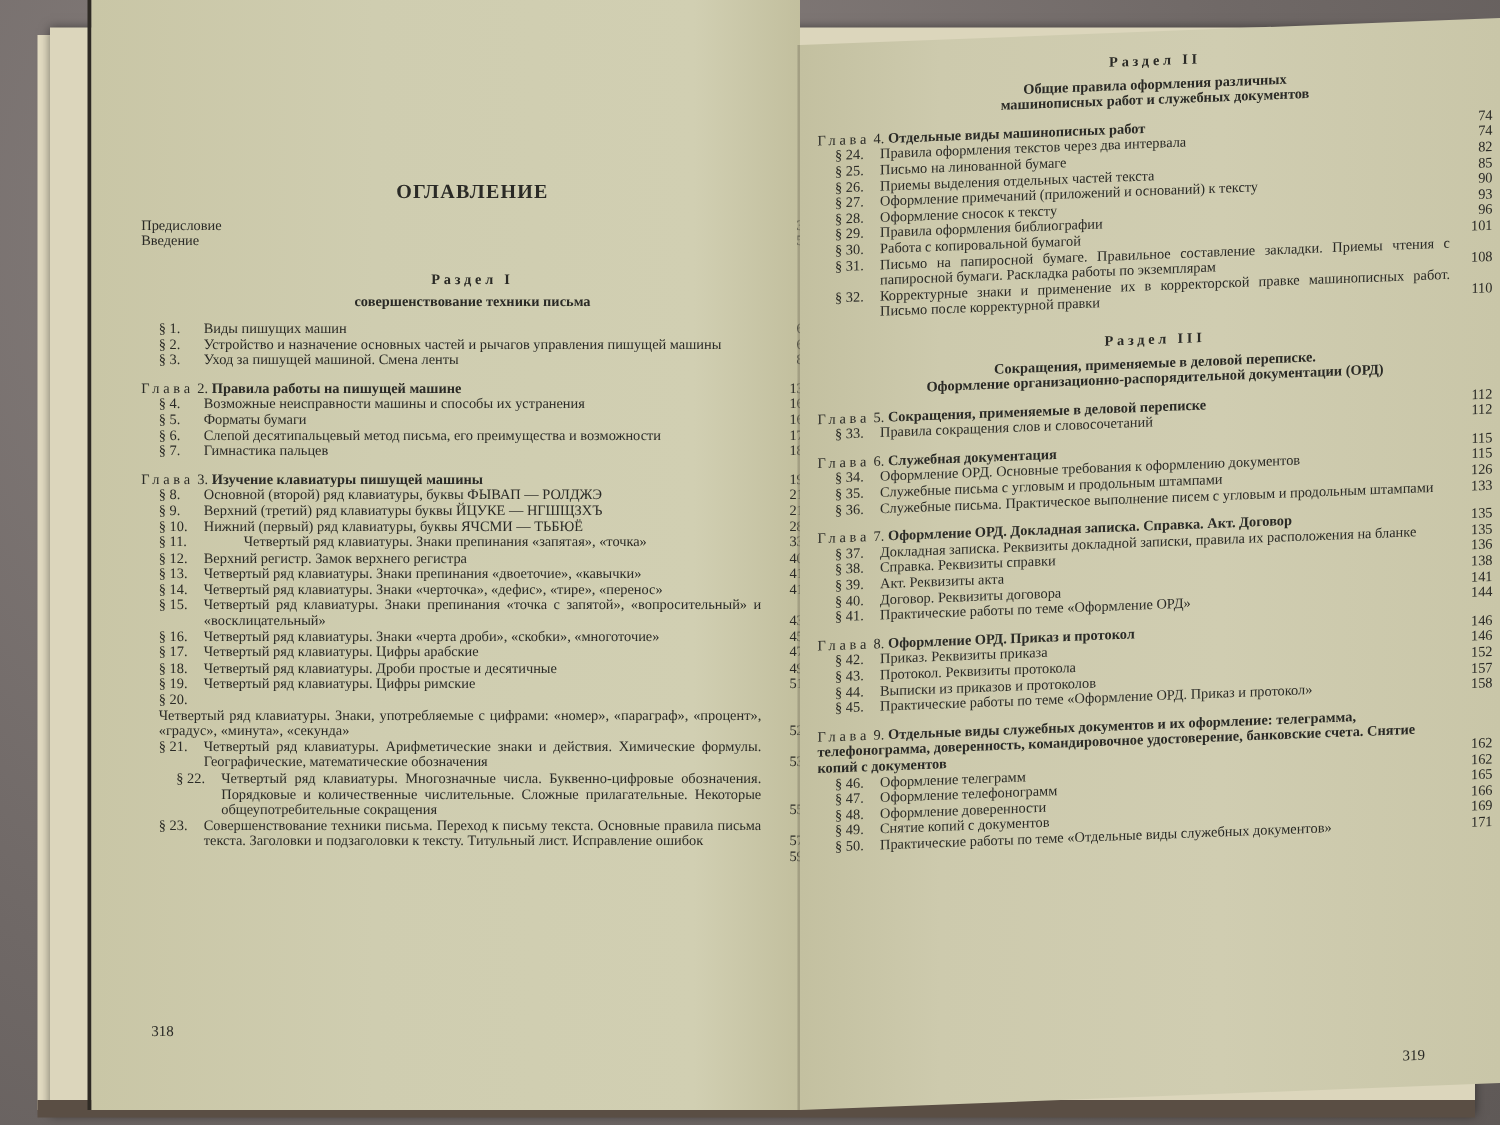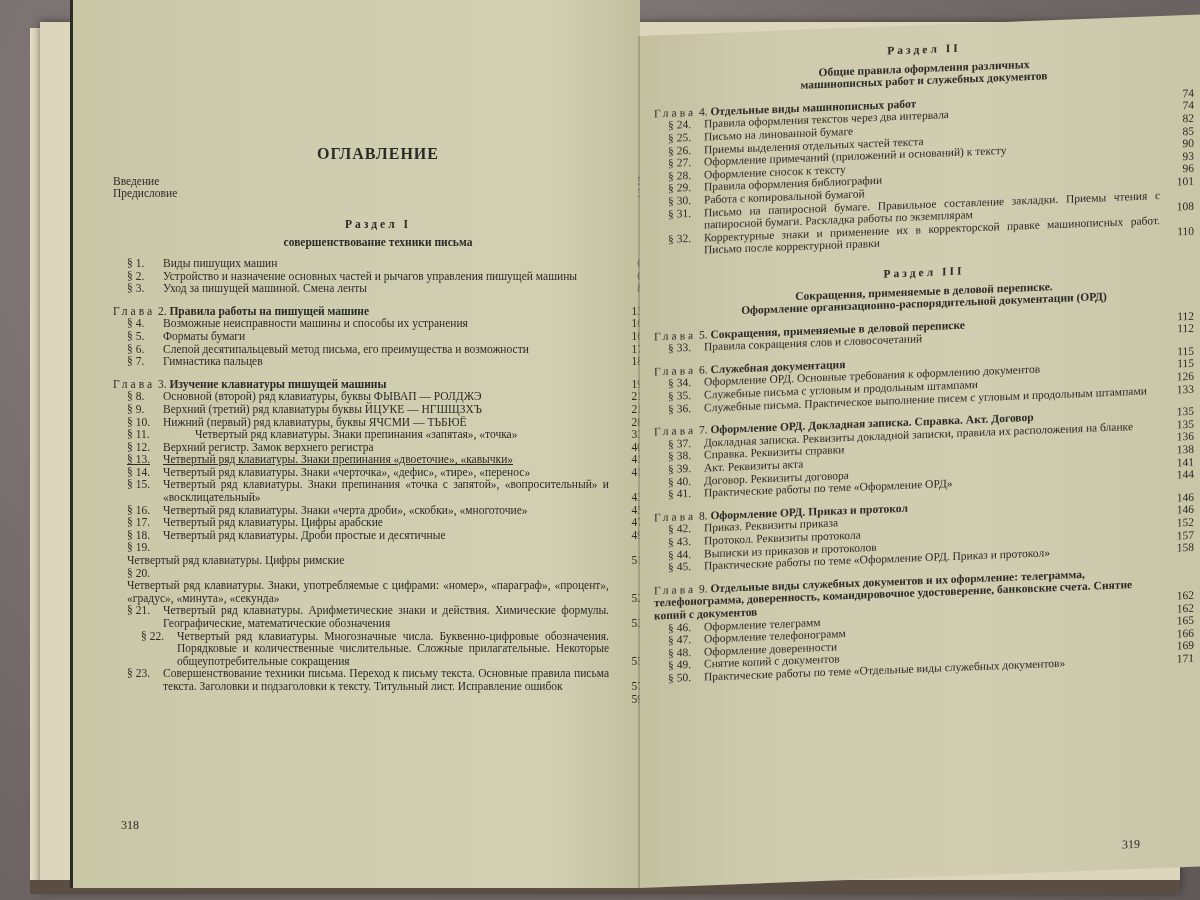--- a/index.html
+++ b/index.html
@@ -43,26 +43,26 @@
 <div class="carpet"></div>
 <div class="book-back-edge"></div>
 <div class="book-back"></div>
 <div class="cover-bottom"></div>
 
 <div class="page page-left">
   <div class="content left-content" id="left-content">
     <div class="center toc-title">ОГЛАВЛЕНИЕ</div>
     <div id="front-matter">
         <div class="row">
+          <span class="lbl">Предисловие</span>
+          <span class="pg">3</span>
+        </div>
+        <div class="row">
           <span class="lbl">Введение</span>
           <span class="pg">5</span>
-        </div>
-        <div class="row">
-          <span class="lbl">Предисловие</span>
-          <span class="pg">3</span>
         </div>
       </div>
     <div class="center section-head">Раздел I</div>
     <div class="center section-title">
       <div>совершенствование техники письма</div>
     </div>
     <div id="left-chapters">
         <div class="row para">
           <span class="lbl" style="display: flex;">
             <span class="num">§ 1.</span>
@@ -149,21 +149,21 @@
           <span class="pg">33</span>
         </div>
         <div class="row para">
           <span class="lbl" style="display: flex;">
             <span class="num">§ 12.</span>
             <span class="ptext">Верхний регистр. Замок верхнего регистра</span>
           </span>
           <span class="pg">40</span>
         </div>
         <div class="row para">
-          <span class="lbl" style="display: flex; text-decoration: underline;">
+          <span class="lbl" style="display: flex;">
             <span class="num">§ 13.</span>
             <span class="ptext">Четвертый ряд клавиатуры. Знаки препинания «двоеточие», «кавычки»</span>
           </span>
           <span class="pg">41</span>
         </div>
         <div class="row para">
           <span class="lbl" style="display: flex;">
             <span class="num">§ 14.</span>
             <span class="ptext">Четвертый ряд клавиатуры. Знаки «черточка», «дефис», «тире», «перенос»</span>
           </span>
@@ -191,21 +191,21 @@
           <span class="pg">47</span>
         </div>
         <div class="row para">
           <span class="lbl" style="display: flex;">
             <span class="num">§ 18.</span>
             <span class="ptext">Четвертый ряд клавиатуры. Дроби простые и десятичные</span>
           </span>
           <span class="pg">49</span>
         </div>
         <div class="row para">
-          <span class="lbl" style="display: flex; flex-direction: column;">
+          <span class="lbl" style="display: flex;">
             <span class="num">§ 19.</span>
             <span class="ptext">Четвертый ряд клавиатуры. Цифры римские</span>
           </span>
           <span class="pg">51</span>
         </div>
         <div class="row para">
           <span class="lbl" style="display: flex; flex-direction: column;">
             <span class="num">§ 20.</span>
             <span class="ptext">Четвертый ряд клавиатуры. Знаки, употребляемые с цифрами: «номер», «параграф», «процент», «градус», «минута», «секунда»</span>
           </span>

